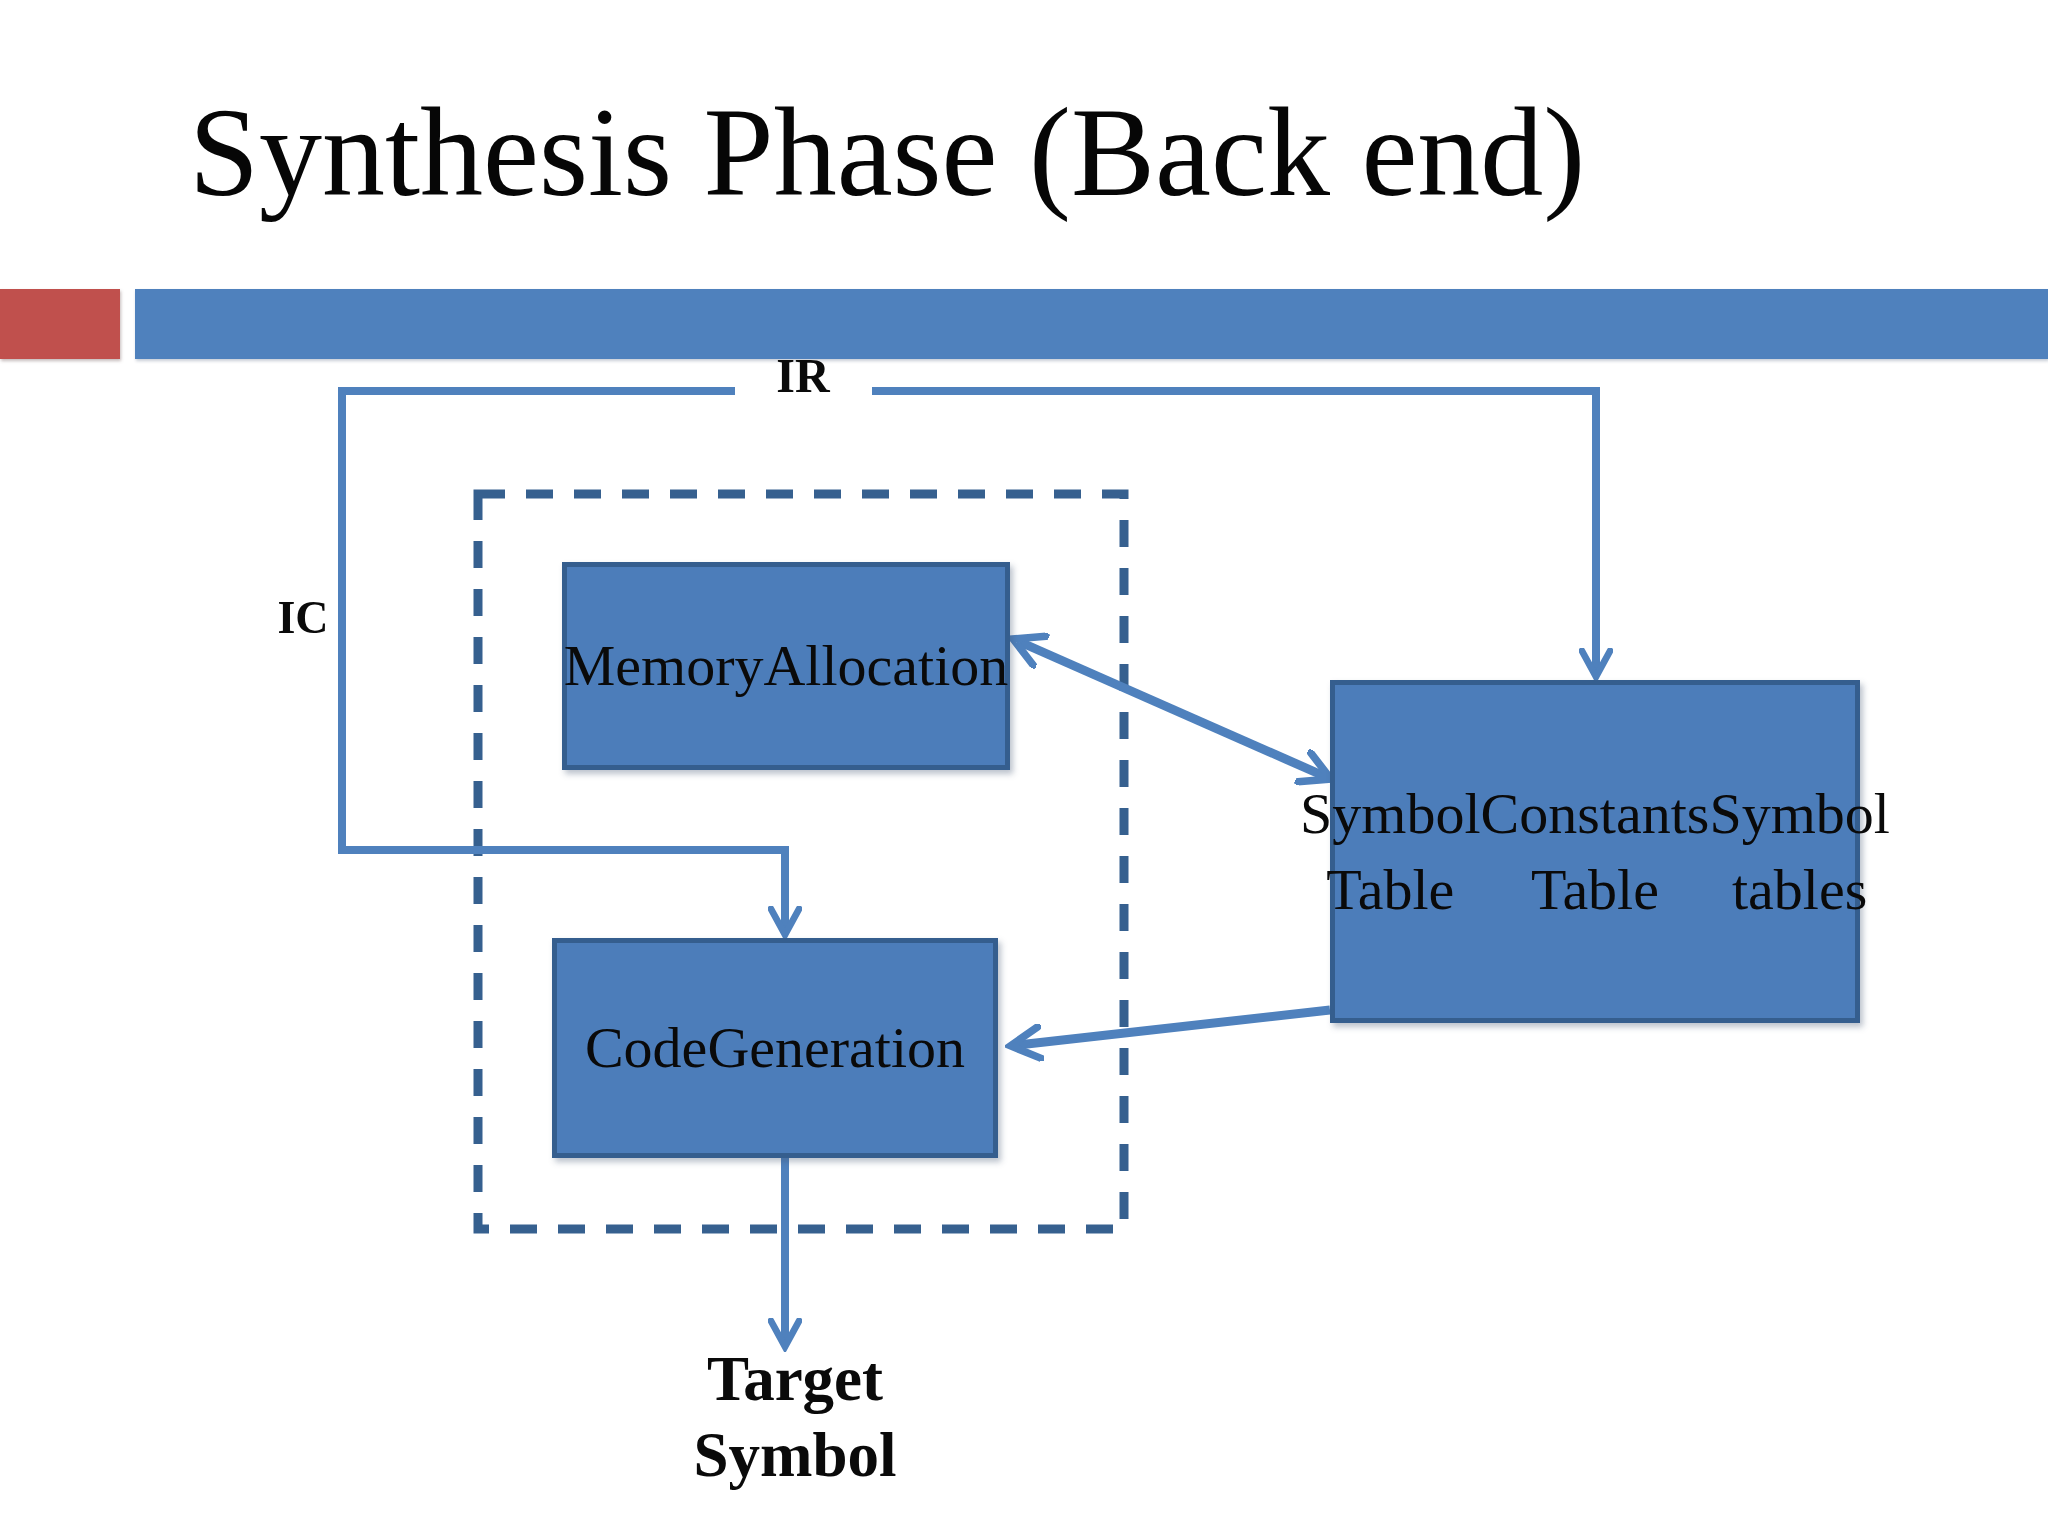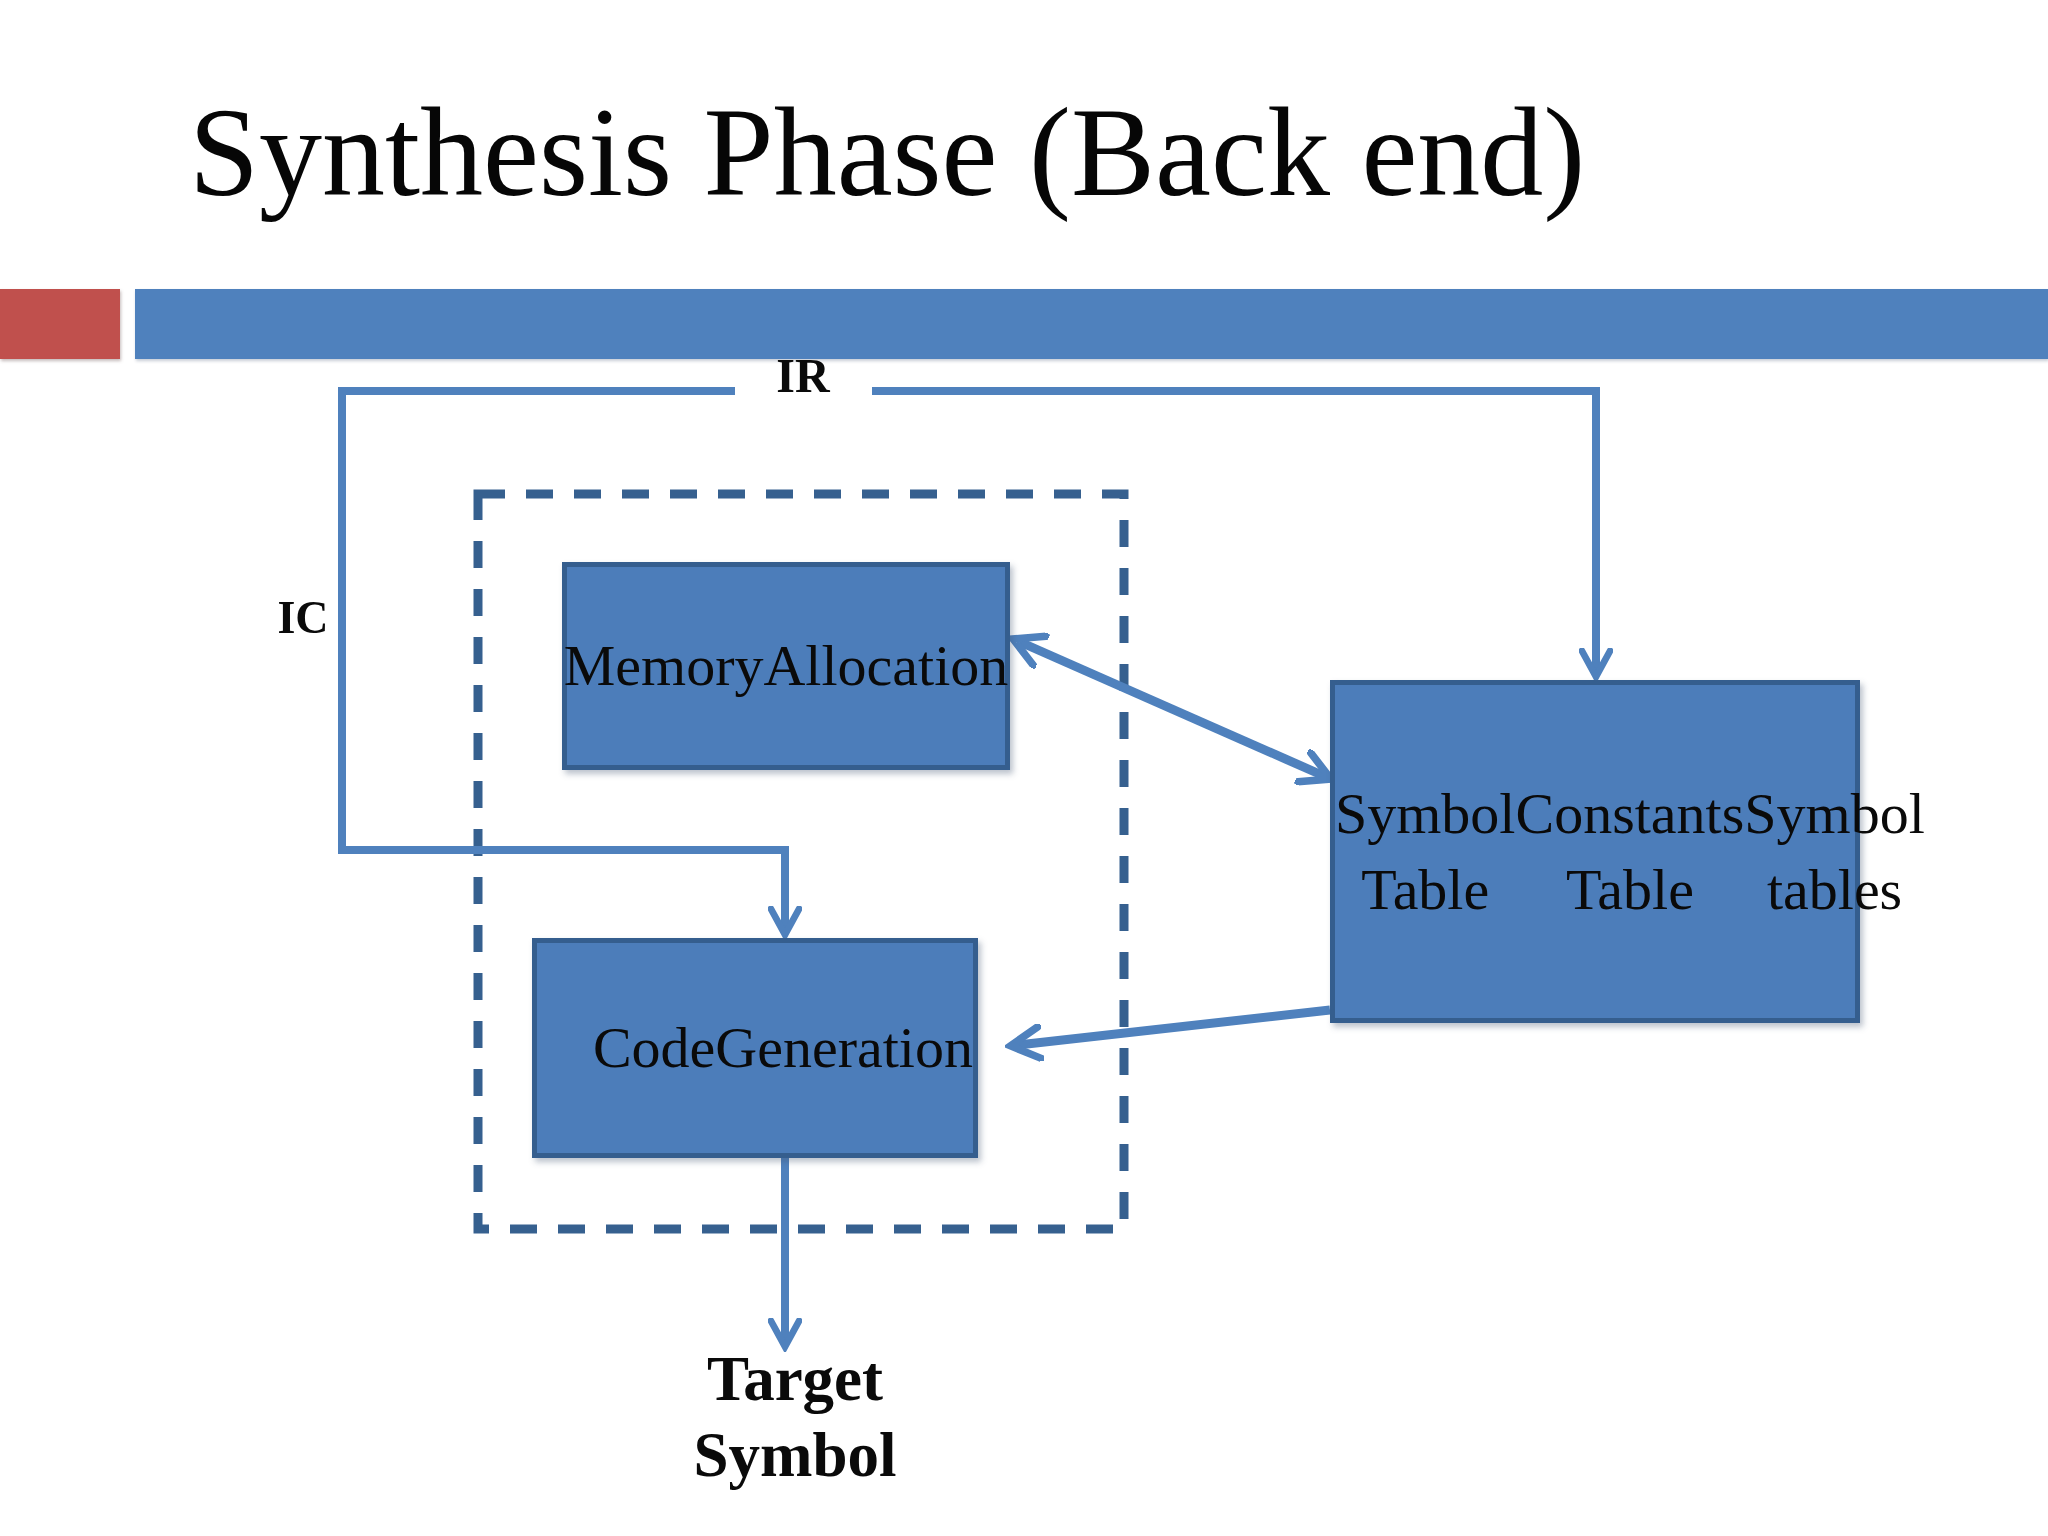--- a/index.html
+++ b/index.html
@@ -64,22 +64,22 @@
     flex-direction: row;
     align-items: center;
     justify-content: center;
     text-align: center;
     color: #0a0a0a;
     font-size: 58px;
     line-height: 1.3;
     box-shadow: 3px 4px 6px rgba(60,80,110,.35);
   }
   .node-memory { left: 562px; top: 562px; width: 448px; height: 208px; }
-  .node-code   { left: 532px; top: 938px; width: 446px; height: 220px; justify-content: flex-end; }
-  .node-tables { left: 1330px; top: 680px; width: 530px; height: 343px; justify-content: space-between; }
+  .node-code   { left: 552px; top: 938px; width: 446px; height: 220px; }
+  .node-tables { left: 1330px; top: 680px; width: 530px; height: 343px; }
 
   
   .wire-label {
     display: flex; align-items: center; justify-content: center;
     font-weight: bold; color: #0a0a0a; text-align: center;
   }
   .label-ir { left: 703px; top: 340px; width: 200px; height: 70px; font-size: 48px; }
   .label-ic { left: 258px; top: 582px; width: 90px;  height: 70px; font-size: 46px; }
   .label-target {
     left: 595px; top: 1342px; width: 400px;

